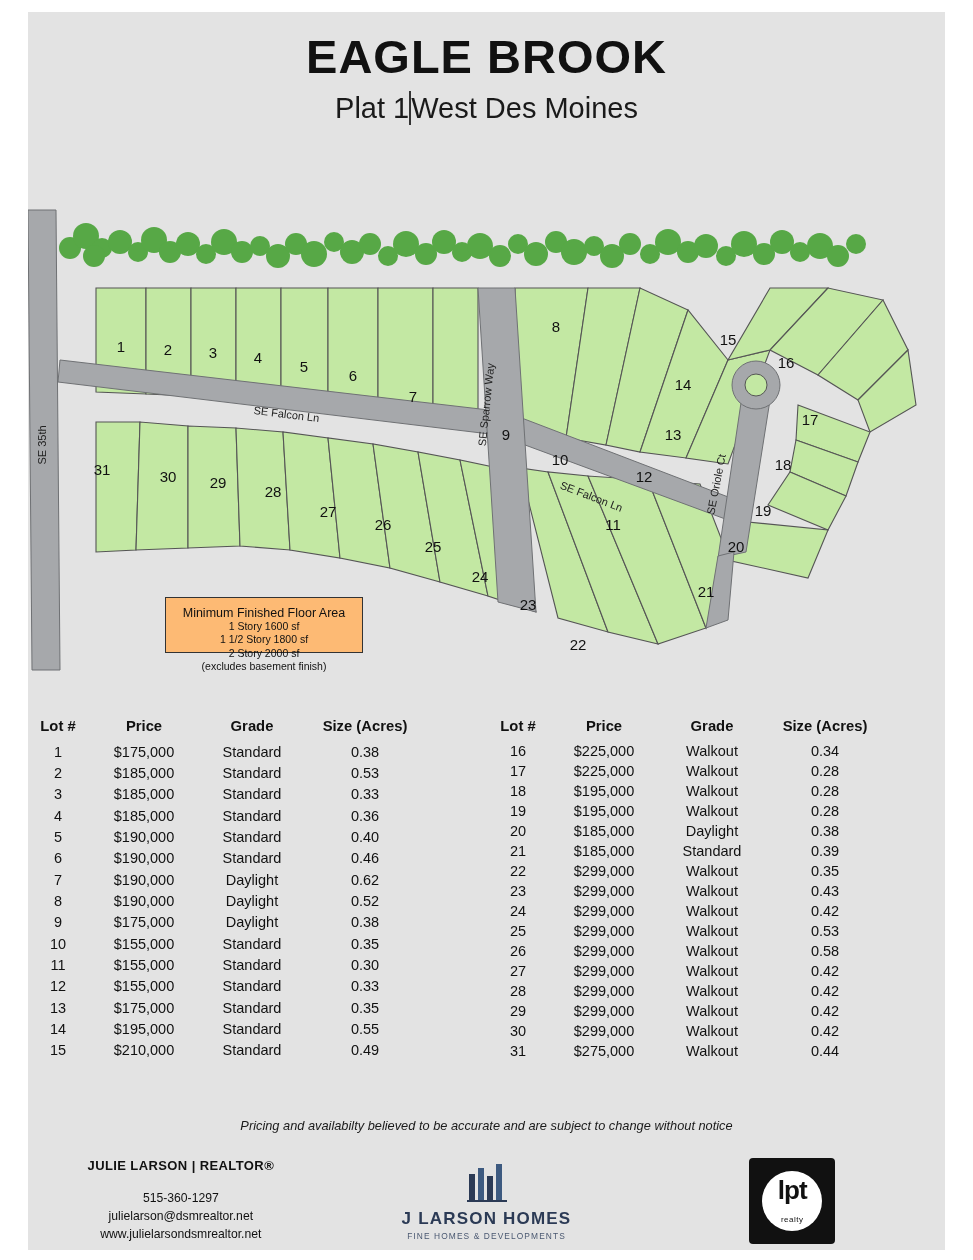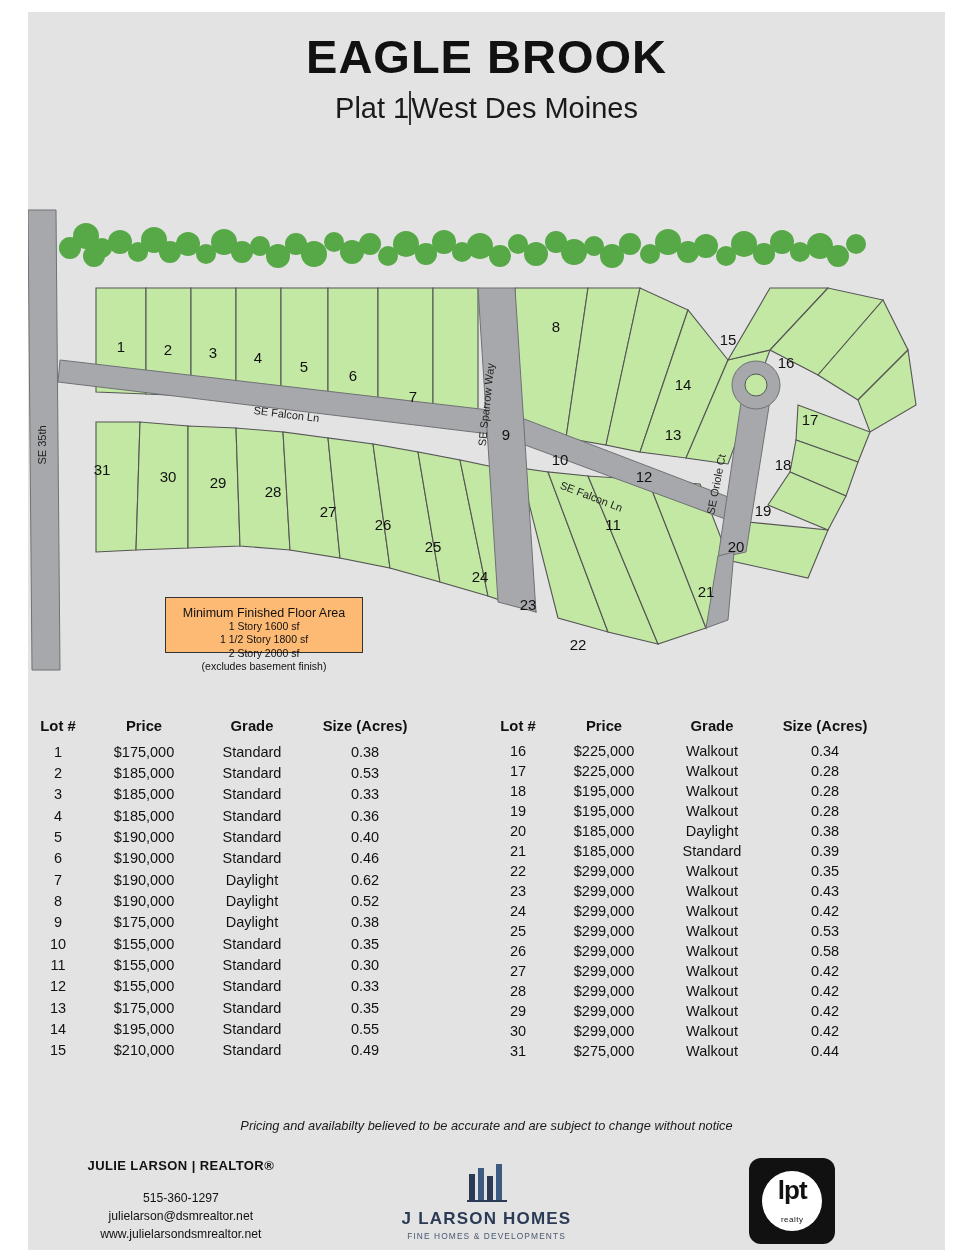--- a/index.html
+++ b/index.html
@@ -142,21 +142,21 @@
   .realtor-line { font-size: 12.2px; color: #111; line-height: 1.45; }
 
   .jlh { display: flex; flex-direction: column; align-items: center; }
   .jlh-mark { margin-bottom: 3px; }
   .jlh-name { font-size: 17px; font-weight: bold; letter-spacing: 1.2px; color: #2b3a55; }
   .jlh-tag  { font-size: 8.4px; letter-spacing: 1.1px; color: #4a5871; margin-top: 2px; }
 
   .lpt-box {
     width: 86px; height: 86px;
     background: #111;
-    border-radius: 12px;
+    border-radius: 4px;
     display: flex; flex-direction: column;
     align-items: center; justify-content: center;
     margin: 0 auto;
   }
   .lpt-circle {
     width: 60px; height: 60px;
     border-radius: 50%;
     background: #ffffff;
     display: flex; flex-direction: column;
     align-items: center; justify-content: center;

